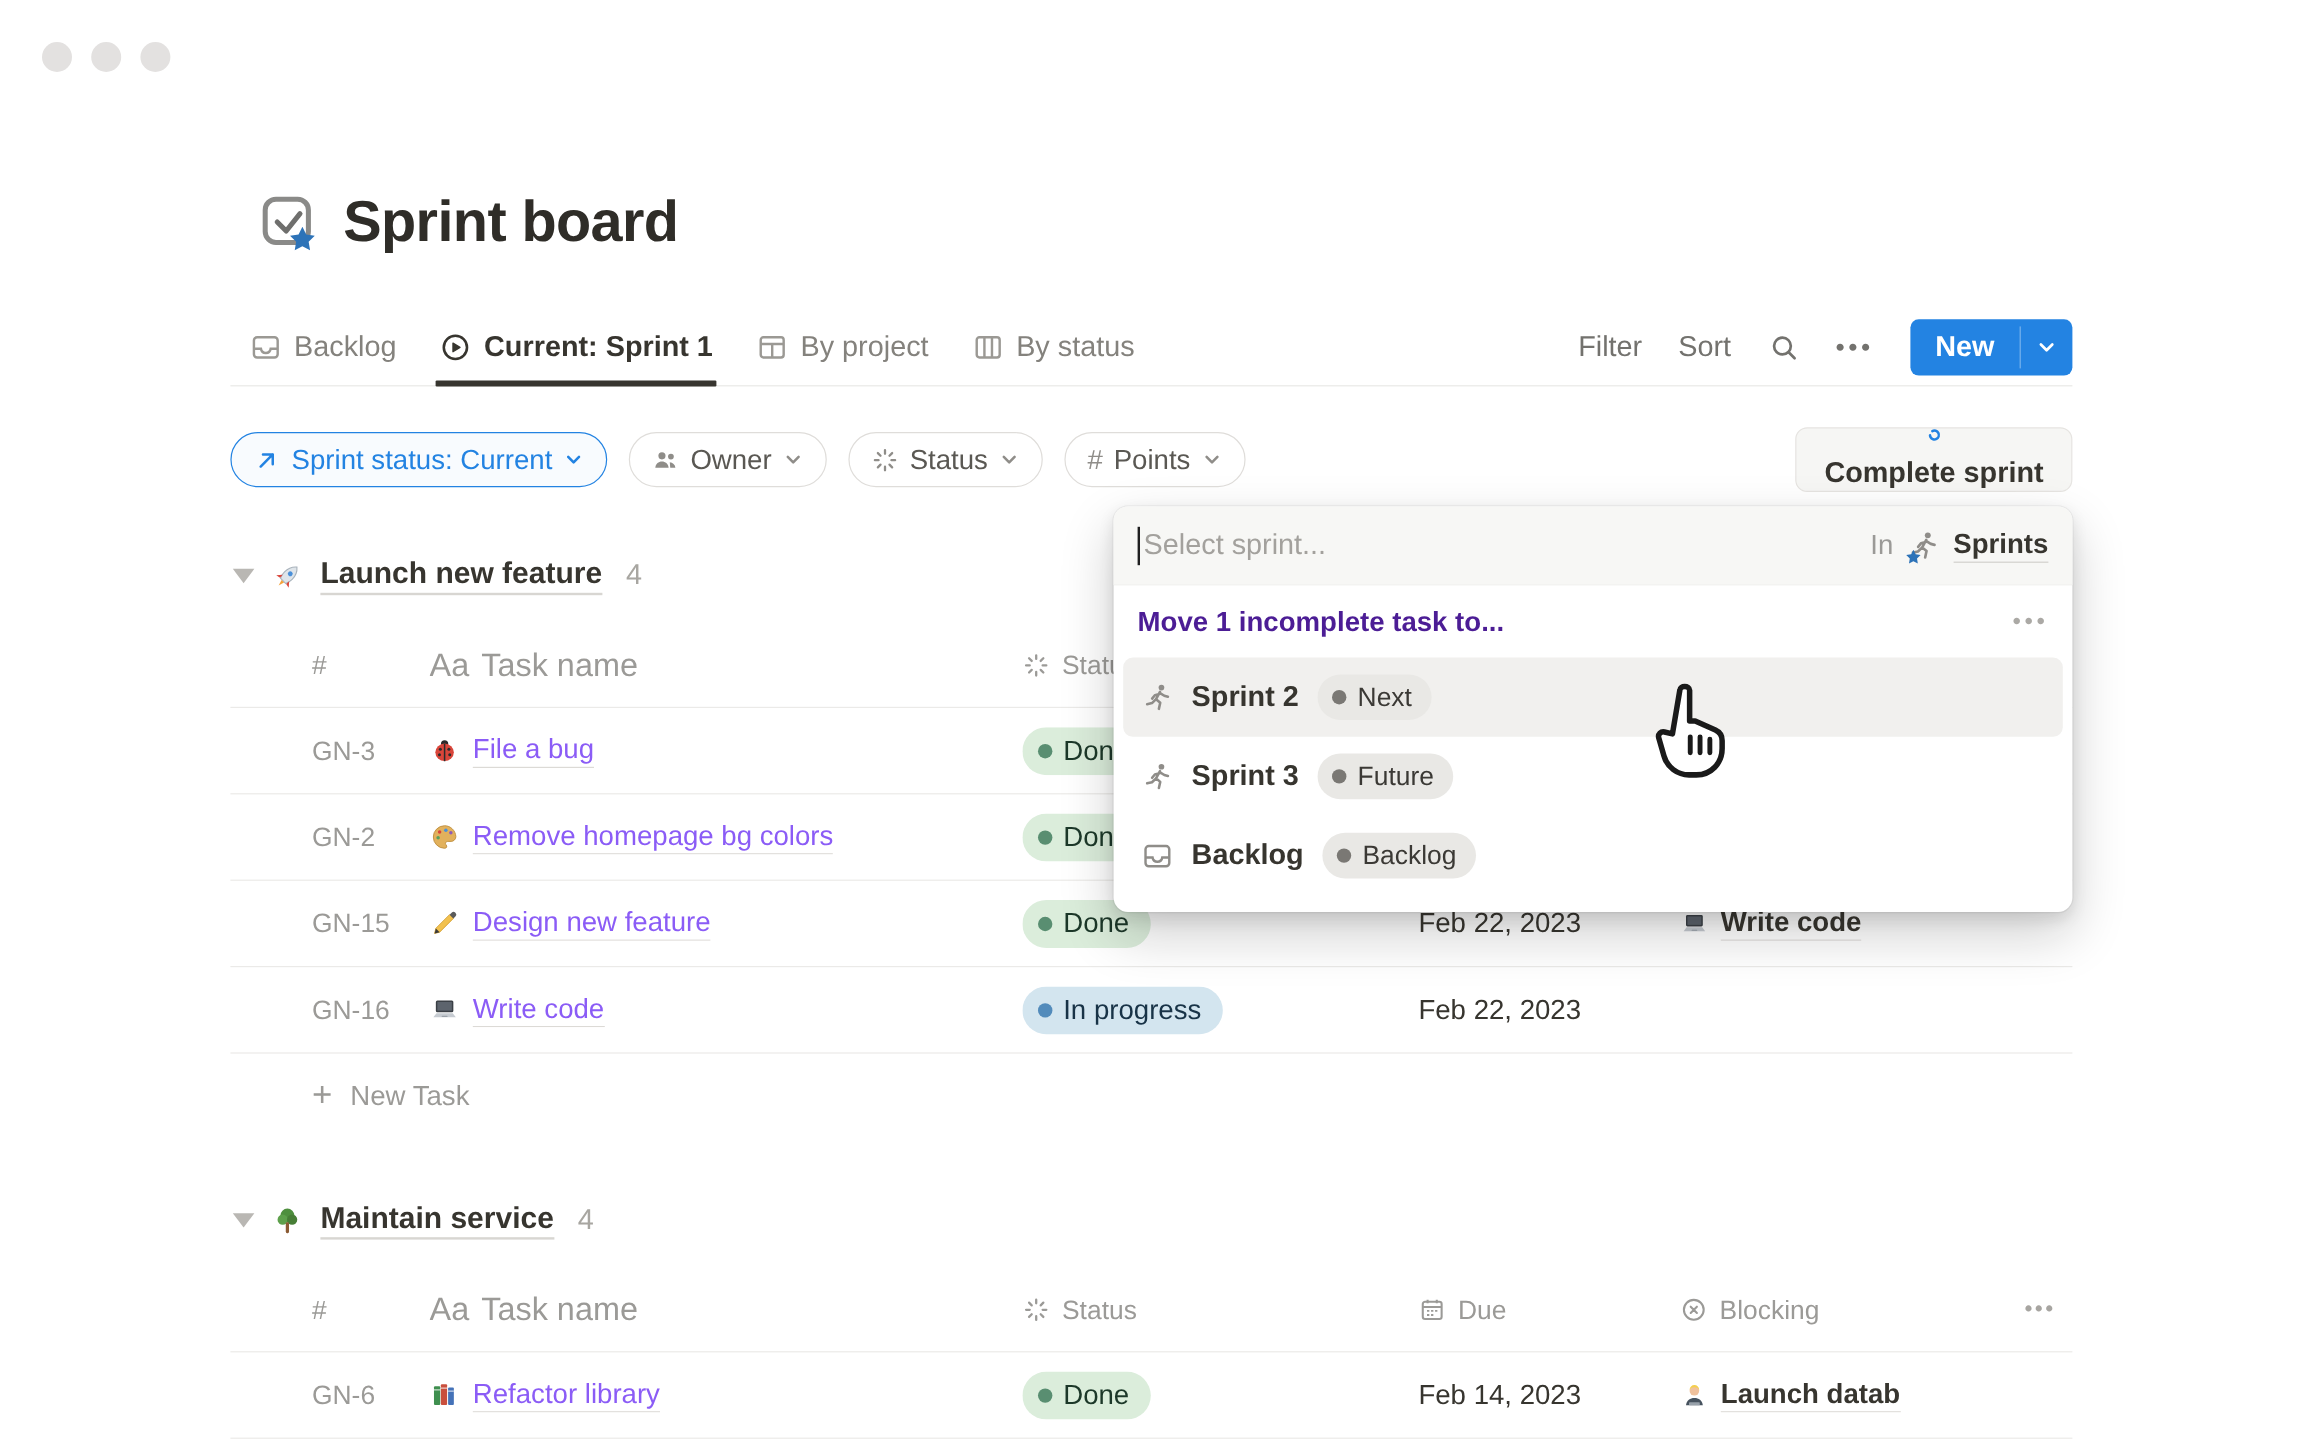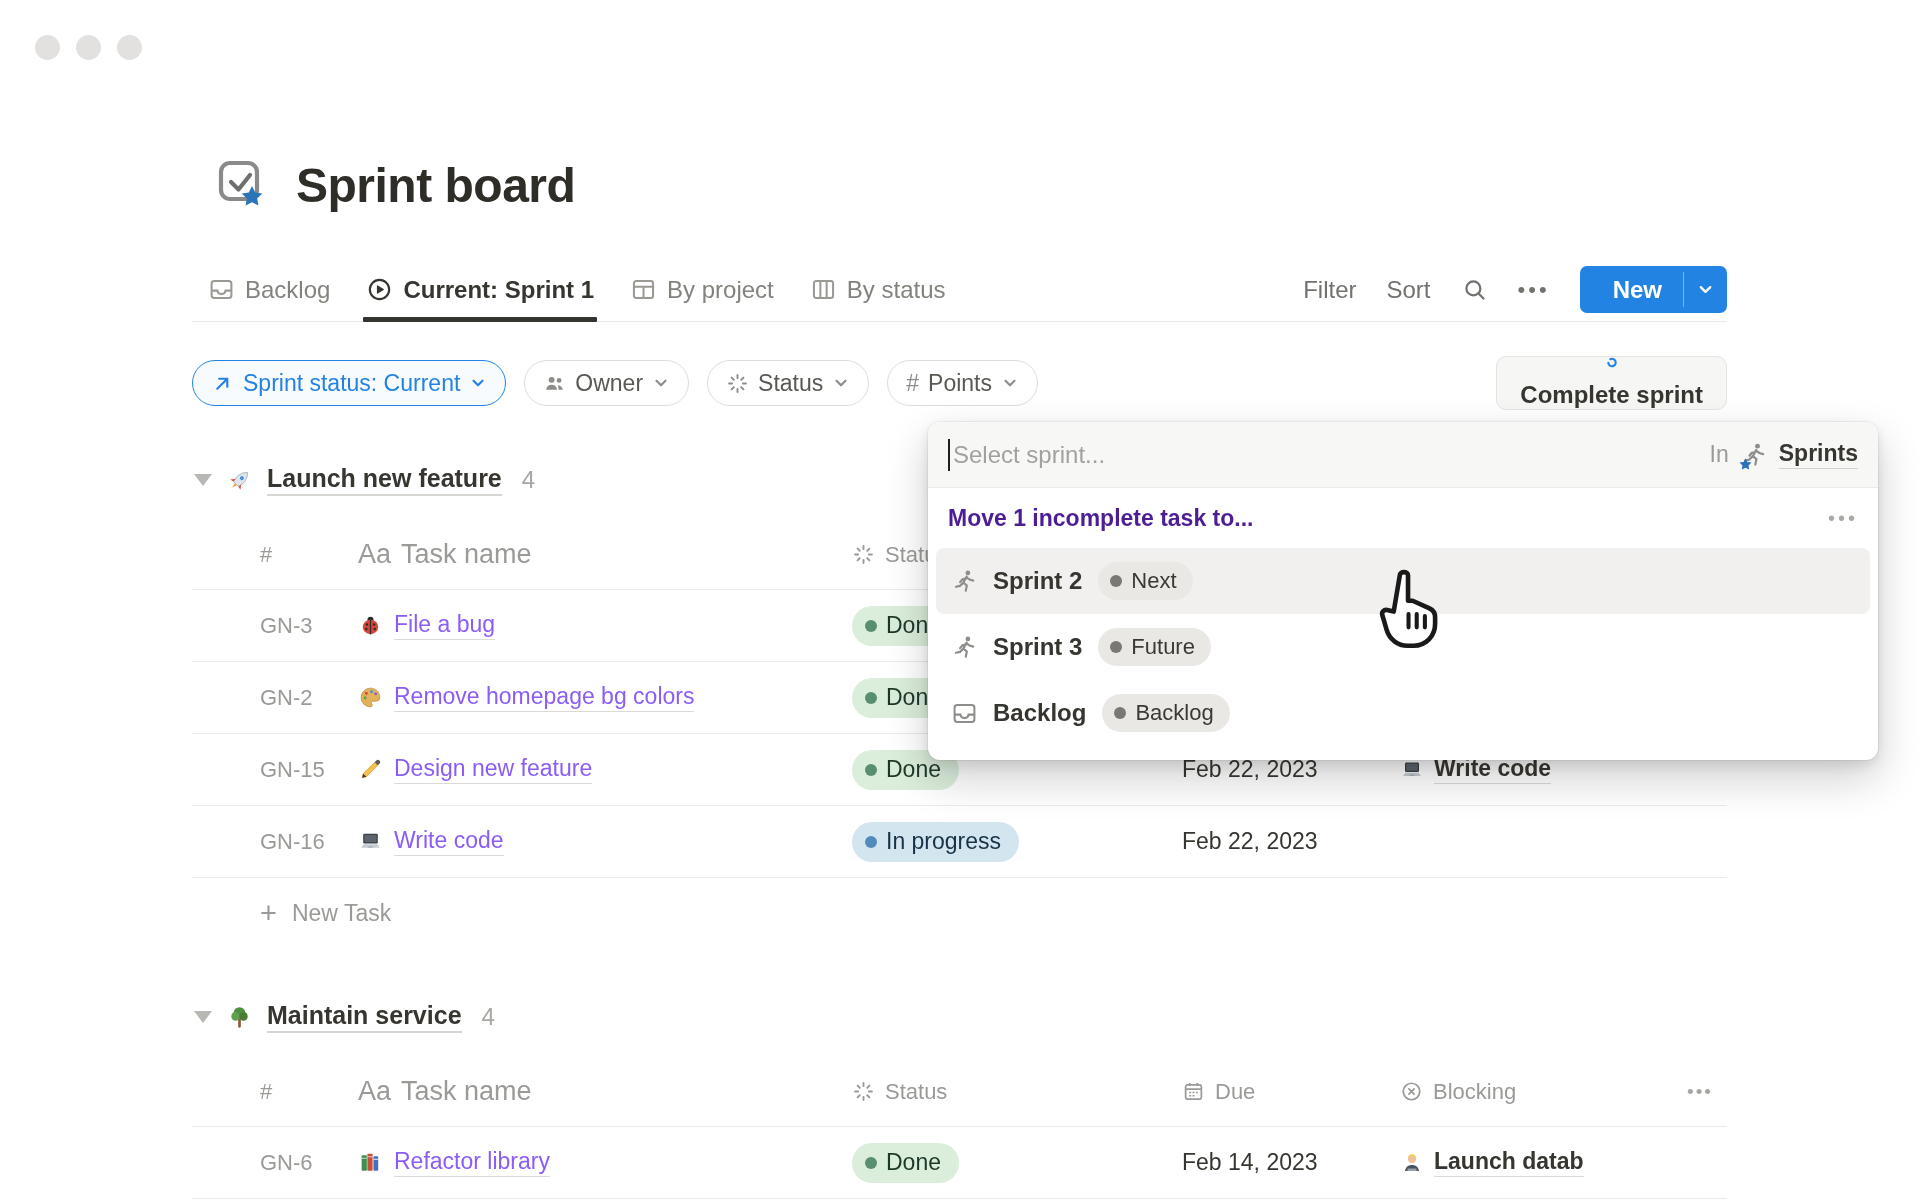--- a/index.html
+++ b/index.html
@@ -6,21 +6,21 @@
   html,body { width:1920px; height:1200px; background:#fff; overflow:hidden;
     font-family:"Liberation Sans","DejaVu Sans",sans-serif; color:#37352F; }
 
   
   .dots { position:absolute; left:35px; top:35px; display:flex; gap:16px; }
   .dot { width:25px; height:25px; border-radius:50%; background:#E3E1E0; }
 
   .content { position:absolute; left:192px; top:0; width:1535px; height:1200px; }
 
   
-  .title-row { position:absolute; top:158px; left:24px; display:flex; align-items:flex-start; gap:28px; }
+  .title-row { position:absolute; top:158px; left:24px; display:flex; align-items:flex-end; gap:18px; }
   .title-icon { width:52px; height:52px; position:relative; }
   .title-row h1 { font-size:48px; font-weight:700; letter-spacing:-0.5px; color:#2F2D28; }
 
   
   .tabs-bar { position:absolute; top:258px; left:0; right:0; height:64px;
     border-bottom:1px solid #E9E9E7; display:flex; align-items:center; }
   .tabs { display:flex; gap:36px; padding-left:16px; height:100%; }
   .tab { display:flex; align-items:center; gap:10px; font-size:24px; color:#84827D;
     position:relative; height:100%; cursor:pointer; }
   .tab svg { width:27px; height:27px; color:#9B9994; }
@@ -29,21 +29,21 @@
   .tab.active::after { content:""; position:absolute; left:-3px; right:-3px; bottom:-1px;
     height:5px; background:#37352F; border-radius:1px; }
   .tab-actions { margin-left:auto; display:flex; align-items:center; gap:30px; }
   .txt-btn { font-size:24px; color:#73726E; cursor:pointer; }
   .icon-btn { color:#73726E; display:flex; align-items:center; }
   .icon-btn svg { width:27px; height:27px; }
   .more-glyph { font-size:22px; letter-spacing:3px; color:#73726E; }
   .new-btn { display:flex; align-items:stretch; background:#2383E2; border-radius:7px;
     height:47px; overflow:hidden; cursor:pointer; }
   .new-main { display:flex; align-items:center; padding:0 21px; color:#fff;
-    font-size:24px; font-weight:600;margin-left:12px; }
+    font-size:24px; font-weight:600; }
   .new-split { width:1px; background:rgba(255,255,255,0.38); margin:6px 0; }
   .new-caret { width:43px; display:flex; align-items:center; justify-content:center; color:#fff; }
   .new-caret svg { width:19px; height:19px; }
 
   
   .chips-row { position:absolute; top:356px; left:0; right:0; height:54px;
     display:flex; align-items:center; gap:18px; }
   .chip { height:46px; border:1px solid #DFDDDA; border-radius:23px; background:#fff;
     display:flex; align-items:center; gap:9px; padding:0 18px; font-size:23px;
     color:#5A5853; cursor:pointer; }
@@ -89,21 +89,21 @@
   .badge.done { background:#DBEDDB; color:#1C3829; }
   .badge.done .bdot { background:#598E71; }
   .badge.inprog { background:#D3E5EF; color:#183347; }
   .badge.inprog .bdot { background:#528BBB; }
   .newtask { height:70px; display:flex; align-items:center; gap:15px;
     padding-left:68px; color:#9B9A97; cursor:pointer; }
   .newtask .plus { font-size:29px; font-weight:300; }
   .newtask .lbl { font-size:23px; }
 
   
-  .popup { position:absolute; left:928px; top:422px; width:950px; height:338px;
+  .popup { position:absolute; left:928px; top:422px; width:799px; height:338px;
     background:#fff; border-radius:12px; z-index:40;
     box-shadow:0 0 0 1px rgba(15,15,15,0.05), 0 5px 12px rgba(15,15,15,0.1),
       0 18px 44px rgba(15,15,15,0.2); }
   .popup-search { height:66px; background:#F7F7F5; border-bottom:1px solid #ECEBE9;
     border-radius:12px 12px 0 0; display:flex; align-items:center; padding:0 20px; }
   .caret-bar { width:2px; height:32px; background:#1F1F1F; margin-right:3px; flex:none; }
   .popup-search input { flex:1; border:none; outline:none; background:transparent;
     font-size:24px; color:#37352F; font-family:inherit; min-width:0; }
   .popup-search input::placeholder { color:#A3A19D; }
   .search-right { display:flex; align-items:center; gap:11px; flex:none; }

